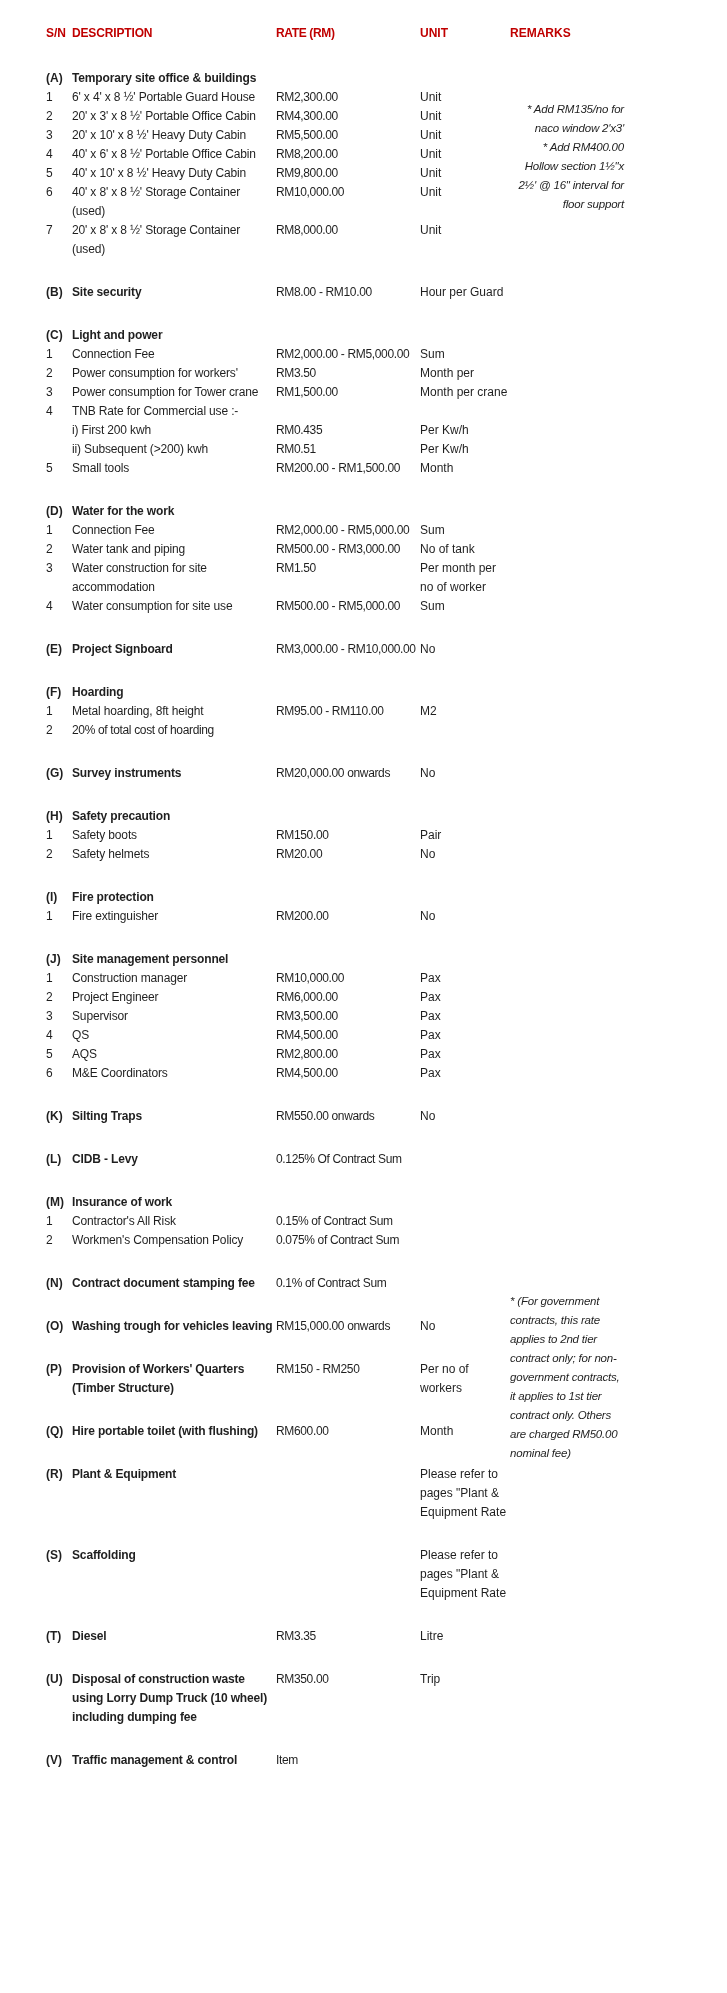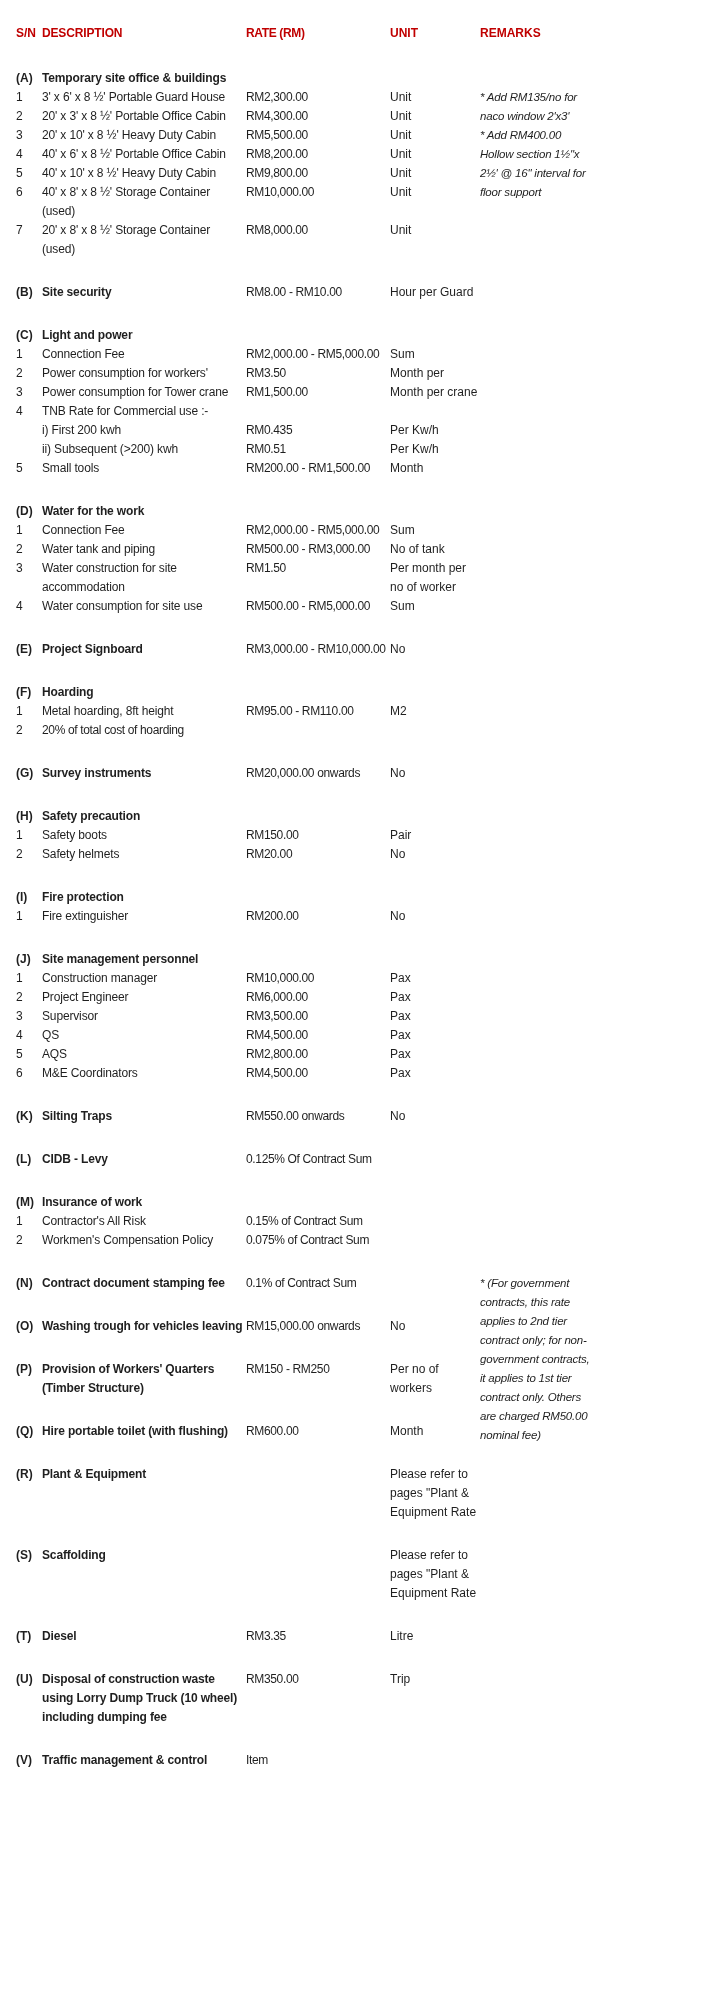--- a/index.html
+++ b/index.html
@@ -6,44 +6,44 @@
   html, body { margin: 0; padding: 0; }
   body {
     width: 727px;
     height: 1993px;
     background: #ffffff;
     font-family: "Liberation Sans", sans-serif;
     font-size: 12px;
     color: #1f1f1f;
     overflow: hidden;
   }
-  .doc { padding: 24px 0 0 16px; }
+  .doc { padding: 24px 0 0 16px; margin-left: 30px; }
   .row {
     display: grid;
     grid-template-columns: 26px 204px 144px 90px 1fr;
     line-height: 19px;
   }
   .hdr .cell { color: var(--accent, #C00000); font-weight: bold; }
   .sec { position: relative; margin-top: 24px; }
   .sec.first { margin-top: 26px; }
   .b { font-weight: bold; }
   .c2 { letter-spacing: -0.15px; }
   .c3 { letter-spacing: -0.35px; padding-right: 4px; }
   .remarks {
     position: absolute;
     left: 464px;
-    top: 0;
+    top: 18px;
     width: 114px;
     font-style: italic;
     font-size: 11.5px;
     line-height: 19px;
     letter-spacing: -0.2px;
   }
   .remarks p { margin: 0; }
-  .remarks.below-title { top: 19px; }
+  .remarks.below-title { top: 31px; text-align: right; }
 </style>
 </head>
 <body style="--accent: #C00000; color: rgb(31, 31, 31);">
 
 <div class="doc">
   <div class="row hdr">
     <div class="cell c1">S/N</div>
     <div class="cell c2">DESCRIPTION</div>
     <div class="cell c3">RATE (RM)</div>
     <div class="cell c4">UNIT</div>
@@ -52,21 +52,21 @@
   <div id="sections">
       <div class="sec first">
         <div class="row">
           <div class="c1 b">(A)</div>
           <div class="c2 b">Temporary site office &amp; buildings</div>
           <div class="c3"></div>
           <div class="c4"></div>
         </div>
         <div class="row">
           <div class="c1">1</div>
-          <div class="c2">3' x 6' x 8 ½' Portable Guard House</div>
+          <div class="c2">6' x 4' x 8 ½' Portable Guard House</div>
           <div class="c3">RM2,300.00</div>
           <div class="c4">Unit</div>
         </div>
         <div class="row">
           <div class="c1">2</div>
           <div class="c2">20' x 3' x 8 ½' Portable Office Cabin</div>
           <div class="c3">RM4,300.00</div>
           <div class="c4">Unit</div>
         </div>
         <div class="row">

